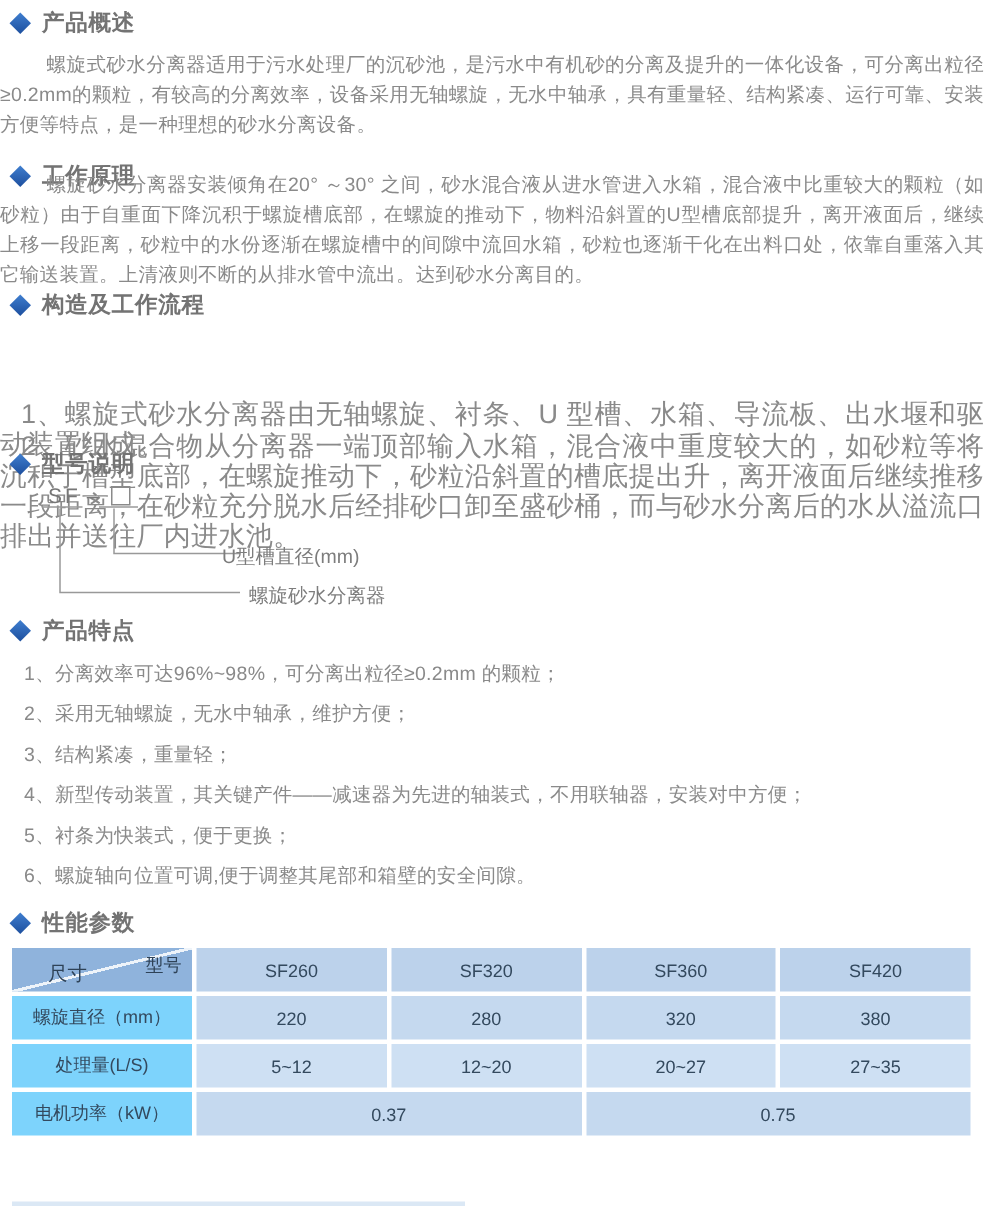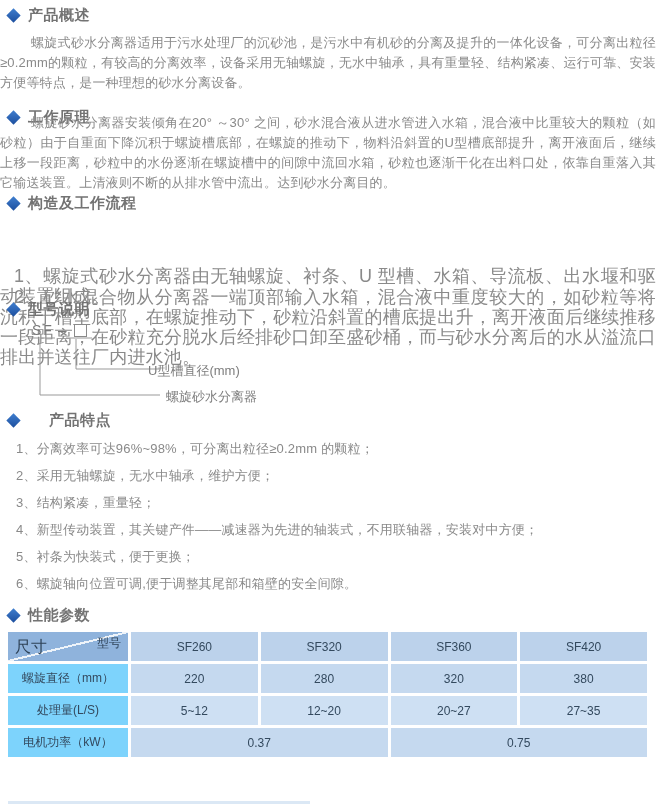--- a/index.html
+++ b/index.html
@@ -45,21 +45,21 @@
     position:relative;height:32px;
     background:
       linear-gradient(to bottom right,
         rgba(255,255,255,0) calc(50% - 1px),
         rgba(255,255,255,.85) calc(50% - 1px),
         rgba(255,255,255,.85) calc(50% + 1px),
         rgba(255,255,255,0) calc(50% + 1px)),
       #8fb3dc;
   }
   td.corner .tr{position:absolute;top:3px;right:7px;font-size:12px;color:#2e4257;}
-  td.corner .bl{position:absolute;bottom:3px;left:7px;font-size:16px;color:#2e4257;}
+  td.corner .bl{position:absolute;bottom:3px;left:24px;font-size:13px;color:#2e4257;}
   .bottom-strip{background:#dbe8f5;height:3px;width:302px;}
 </style>
 </head>
 <body>
 
 <div id="page">
 
   <div class="abs sec-head" style="left:8px;top:6px;">
     <span class="diamond"></span>
     <span class="sec-title">产品概述</span>
@@ -92,21 +92,21 @@
     </svg>
     <div class="abs model-code" style="left:32px;top:0;">
       <span>SF</span>
       <span style="margin:0 4px;">–</span>
       <span class="model-box"></span>
     </div>
     <span class="diagram-label" style="left:148px;top:40px;">U型槽直径(mm)</span>
     <span class="diagram-label" style="left:166px;top:66px;">螺旋砂水分离器</span>
   </div>
 
-  <div class="abs sec-head" style="left:8px;top:411px;gap:21px;">
+  <div class="abs sec-head" style="left:8px;top:411px;">
     <span class="diamond"></span>
     <span class="sec-title">产品特点</span>
   </div>
   <div class="abs" style="left:0;top:440px;">
     <div class="feat-item">1、分离效率可达96%~98%，可分离出粒径≥0.2mm 的颗粒；</div>
     <div class="feat-item">2、采用无轴螺旋，无水中轴承，维护方便；</div>
     <div class="feat-item">3、结构紧凑，重量轻；</div>
     <div class="feat-item">4、新型传动装置，其关键产件——减速器为先进的轴装式，不用联轴器，安装对中方便；</div>
     <div class="feat-item">5、衬条为快装式，便于更换；</div>
     <div class="feat-item">6、螺旋轴向位置可调,便于调整其尾部和箱壁的安全间隙。</div>

